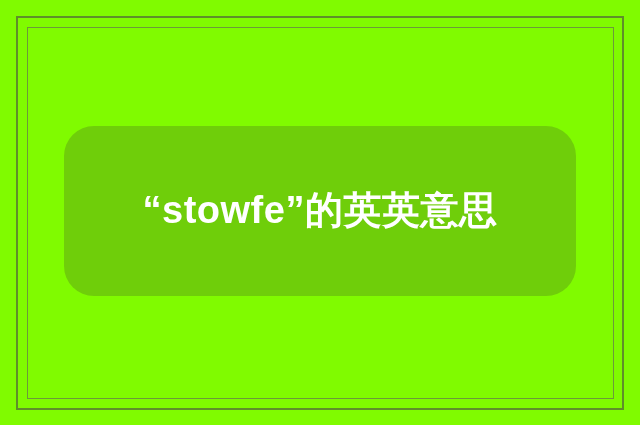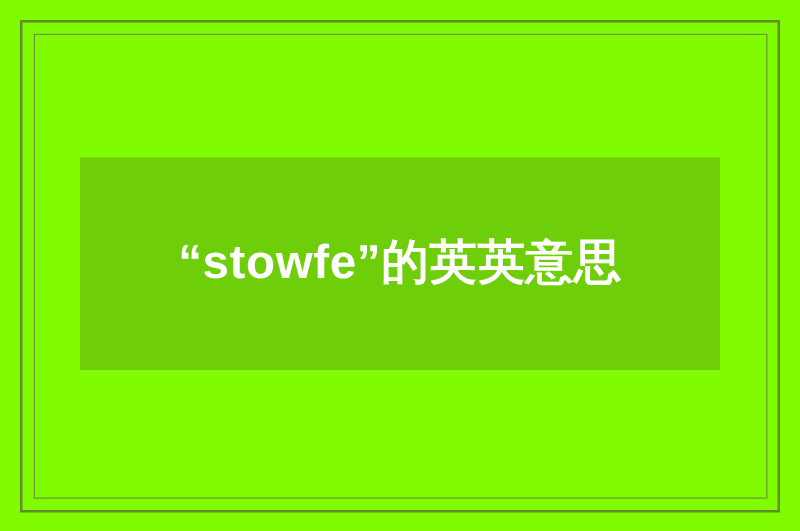--- a/index.html
+++ b/index.html
@@ -49,20 +49,21 @@
     position: absolute;
     left: 64px;
     top: 126px;
     width: 512px;
     height: 170px;
     background: #6fce0a;
     display: flex;
     align-items: center;
     justify-content: center;
     box-sizing: border-box;
+    border-radius: 30px;
   }
 
   #headline {
     display: block;
     width: 430px;
     margin: 0;
     text-align: center;
     color: #ffffff;
     font-size: 38px;
     font-weight: bold;

